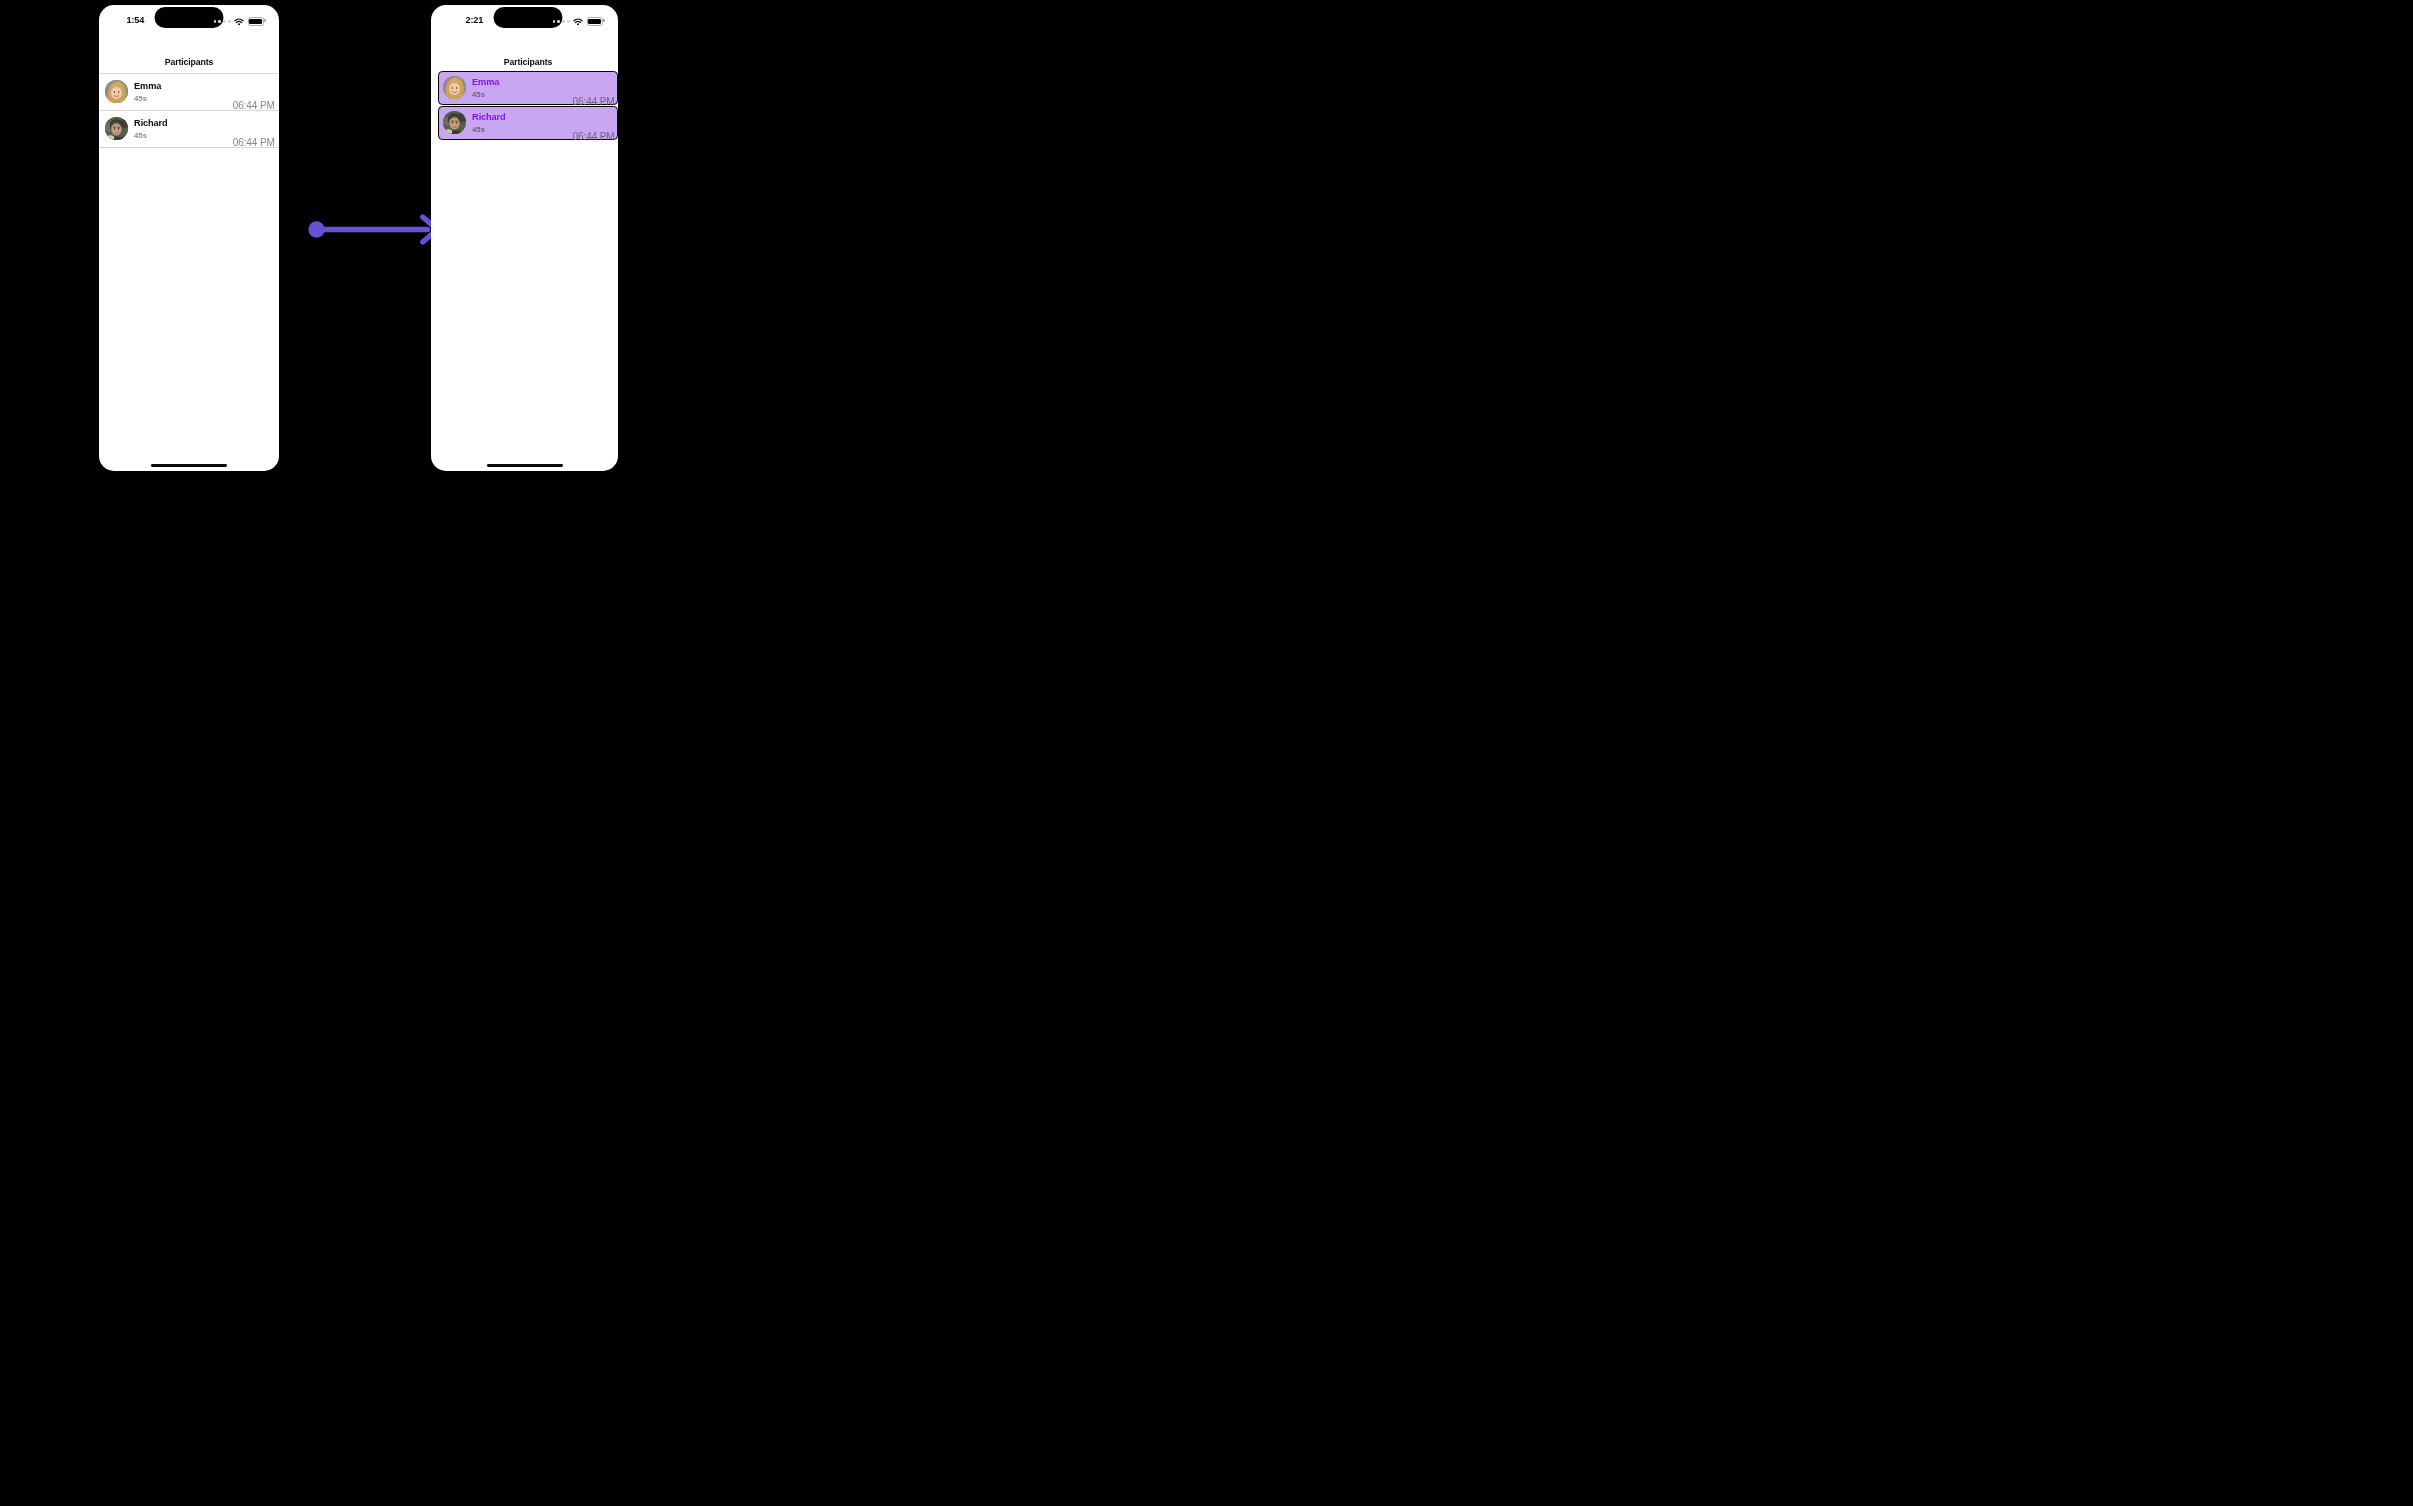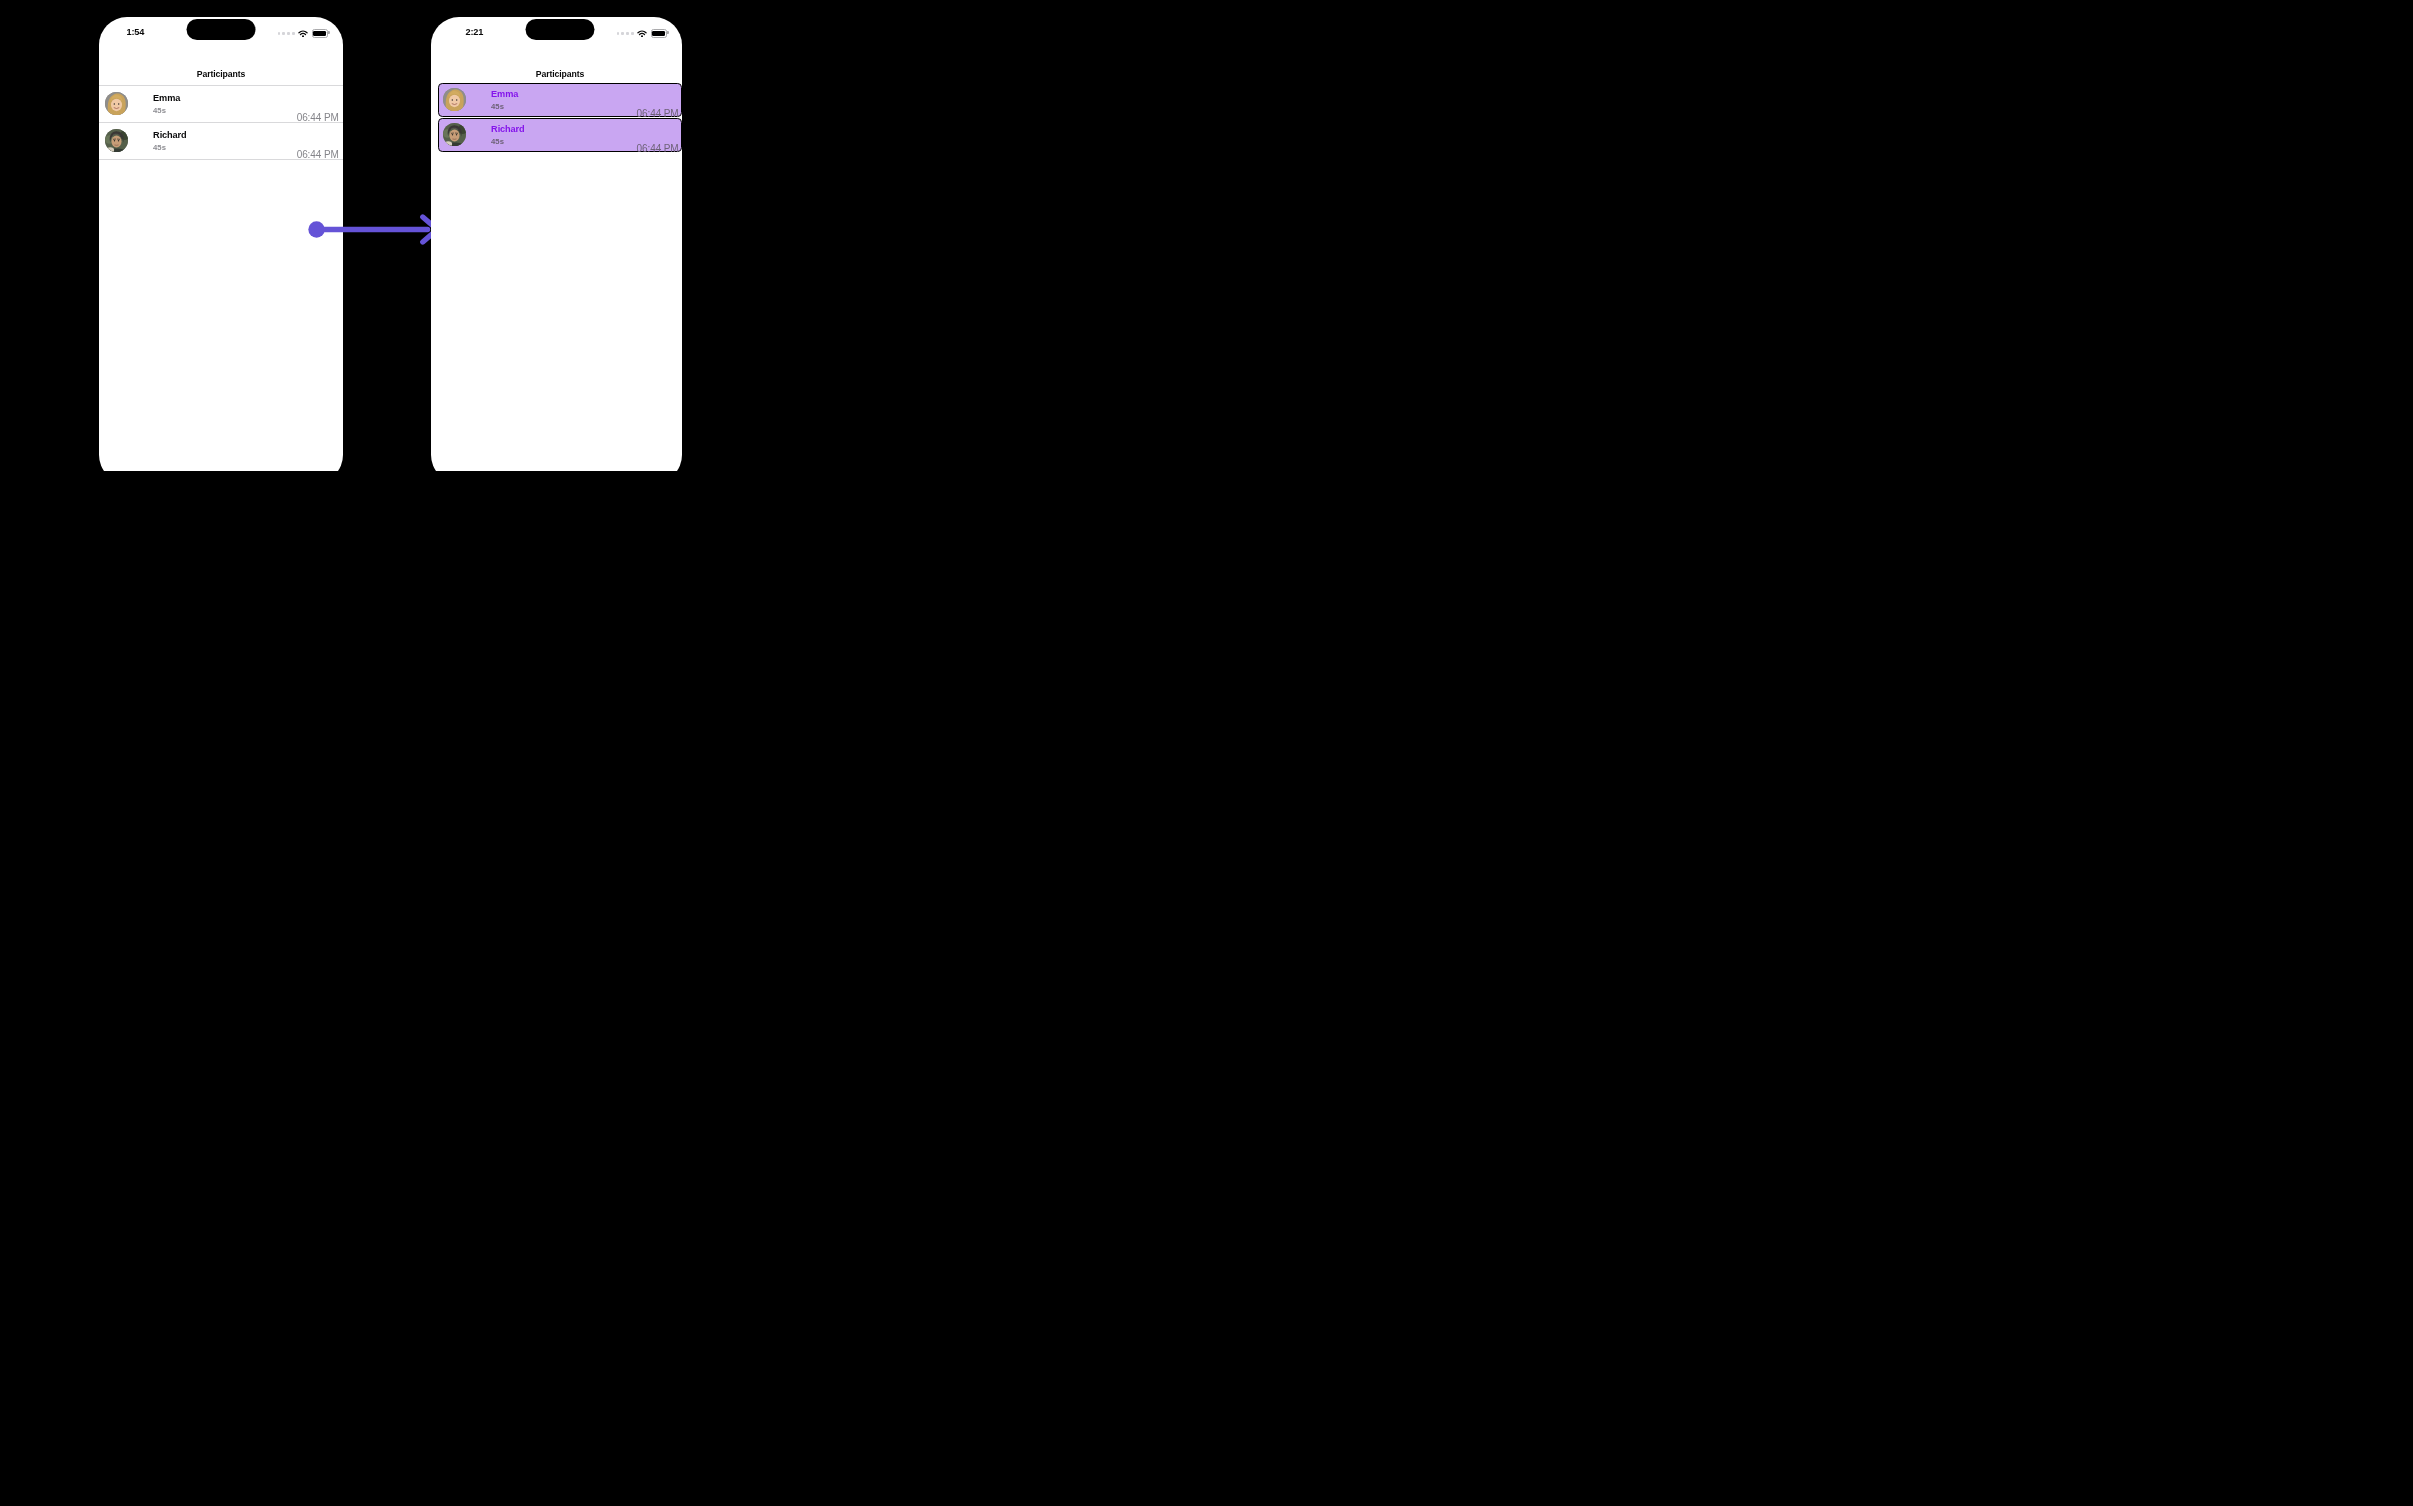--- a/index.html
+++ b/index.html
@@ -2,22 +2,22 @@
 <html style="--accent: #8414EB; --highlight-bg: #C9A6F2; --arrow: #6553D7; --muted: #8E8E93; --muted-on-highlight: #6E6278; --time-muted: #85858A; --divider: #D9D9DB;font-size:7.7px"><head>
 <meta charset="utf-8">
 <style>
   html,body{margin:0;padding:0;background:#000;}
   .stage{
     position:relative;width:757px;height:471px;background:#000;overflow:hidden;
     font-family:"Liberation Sans","DejaVu Sans",sans-serif;
     -webkit-font-smoothing:antialiased;
   }
   .phone{
-    position:absolute;top:17px;width:244px;height:466px;background:#fff;
-    border-radius:28px;overflow:hidden;
+    position:absolute;top:5px;width:180px;height:466px;background:#fff;
+    border-radius:15px;overflow:hidden;
   }
   .phone.before{left:99px;}
   .phone.after{left:431px;padding-left:7px;}
 
   
   .status-bar{position:relative;height:30px;}
   .time-label{
     position:absolute;left:27.5px;top:9.7px;font-size:9.2px;font-weight:700;
     color:#0a0a0a;letter-spacing:-0.2px;
   }
@@ -39,21 +39,20 @@
     margin-top:22px;text-align:center;font-size:8.7px;font-weight:700;
     color:#0a0a0a;letter-spacing:-0.1px;line-height:11.6px;
   }
 
   
   .list{margin-top:4.3px;}
   .phone.before .list{border-top:0.5px solid var(--divider,#D9D9DB);}
   .row{
     display:flex;align-items:center;height:36px;padding:0 4.3px 0 6.3px;
     box-sizing:content-box;
-    gap:19px;
   }
   .phone.before .row{border-bottom:0.5px solid var(--divider,#D9D9DB);}
   .avatar{
     width:23px;height:23px;border-radius:50%;overflow:hidden;flex:none;
     background:#888;
   }
   .avatar svg{display:block;width:100%;height:100%;}
   .info{margin-left:5.8px;display:flex;flex-direction:column;gap:2.9px;min-width:0;}
   .name{font-size:9.2px;font-weight:700;color:#0b0b0c;letter-spacing:-0.1px;}
   .duration{font-size:7.7px;color:var(--muted,#8E8E93);font-weight:bold;}

